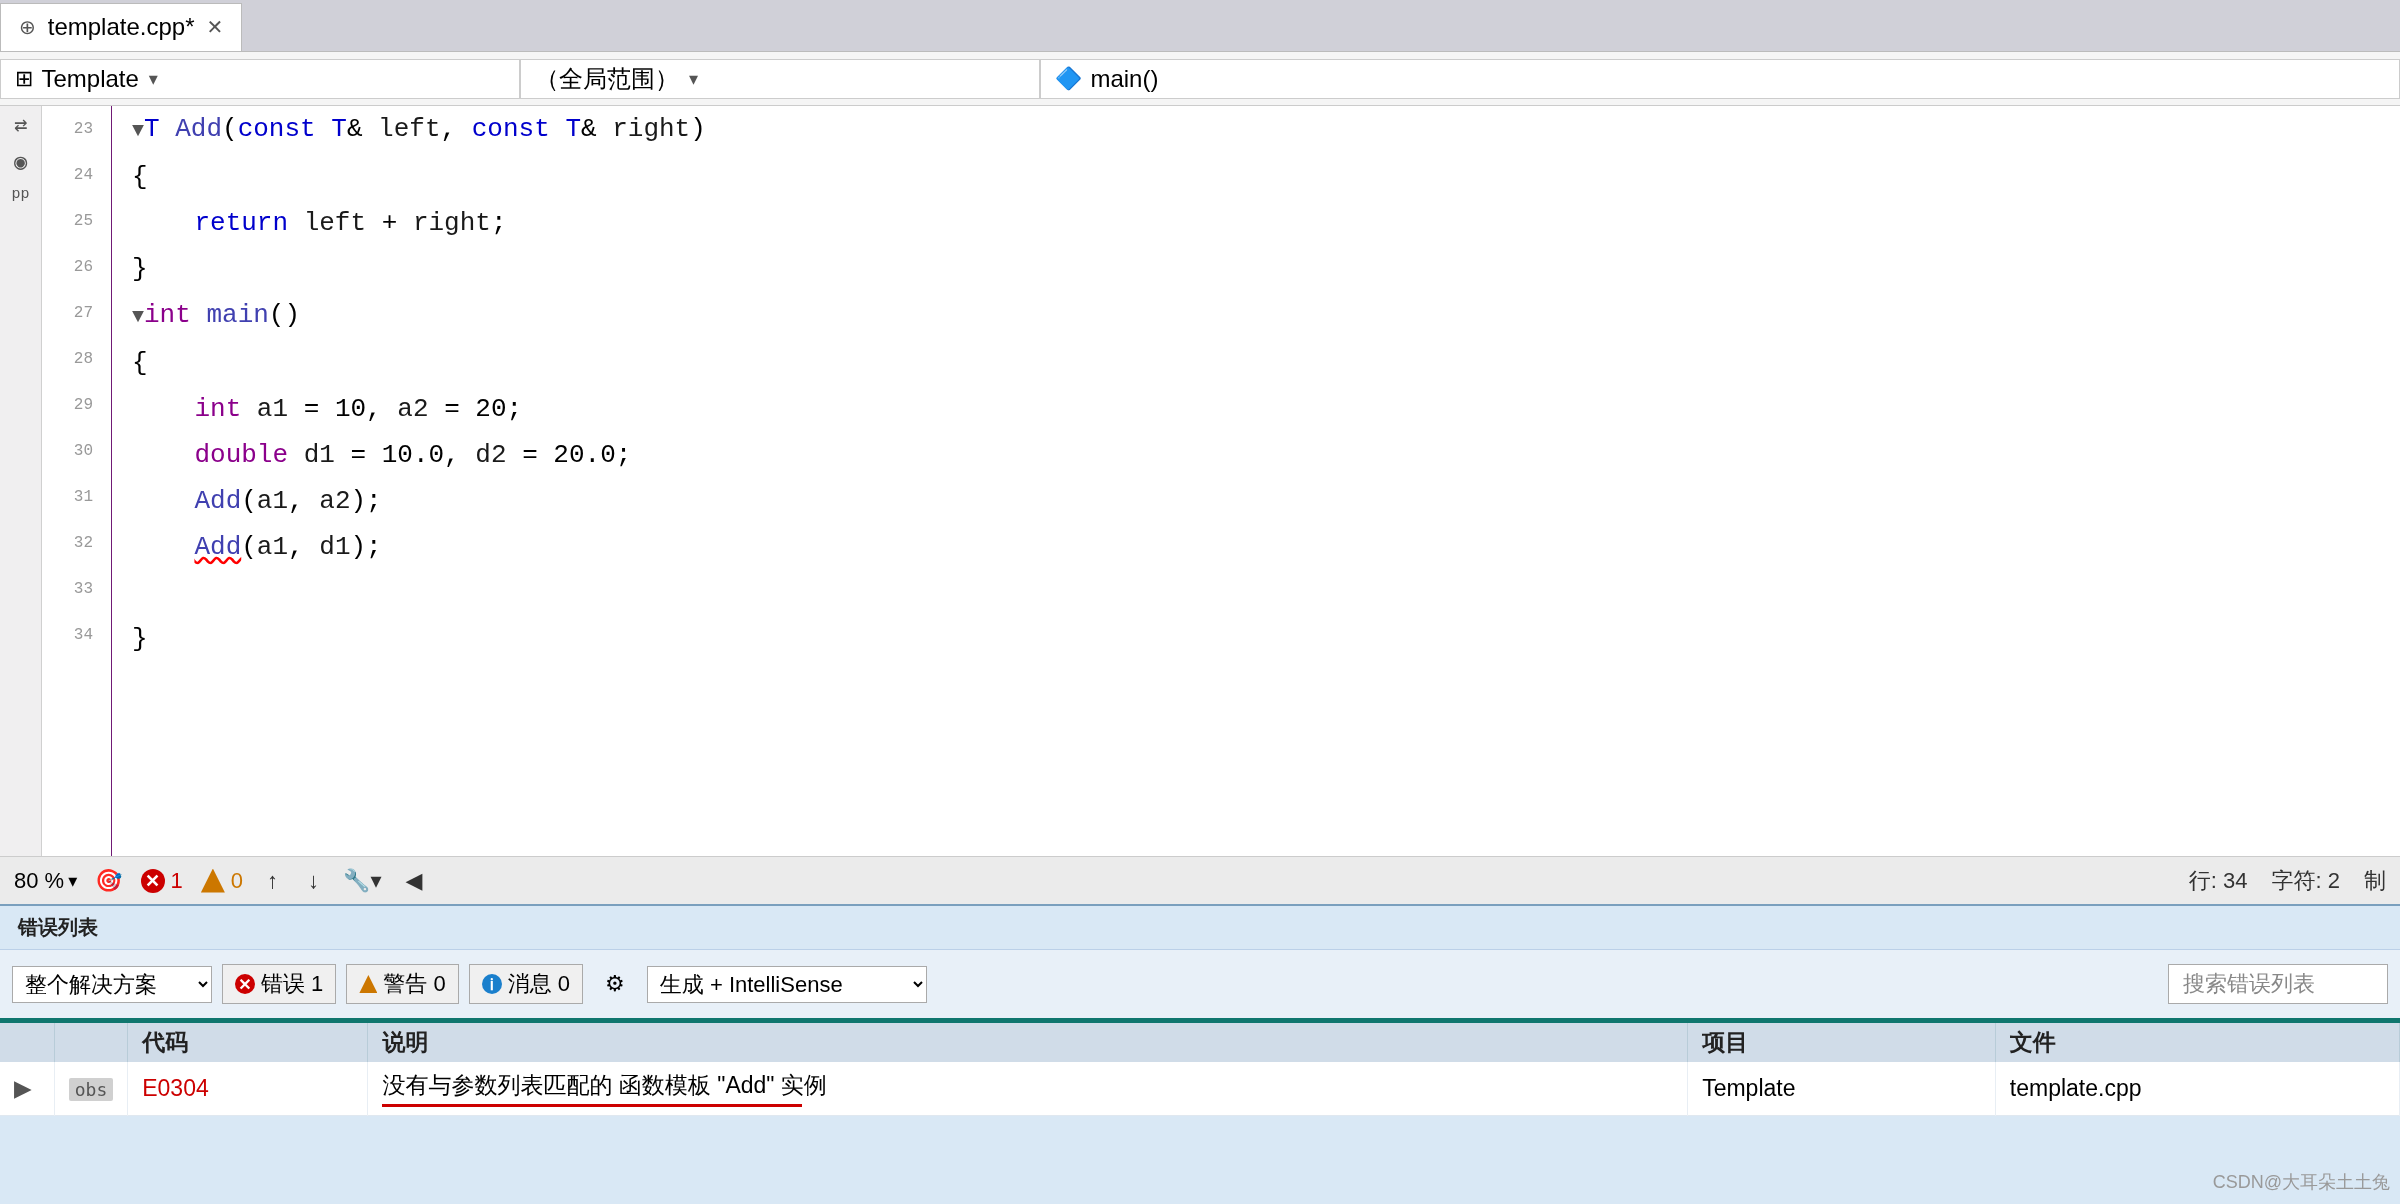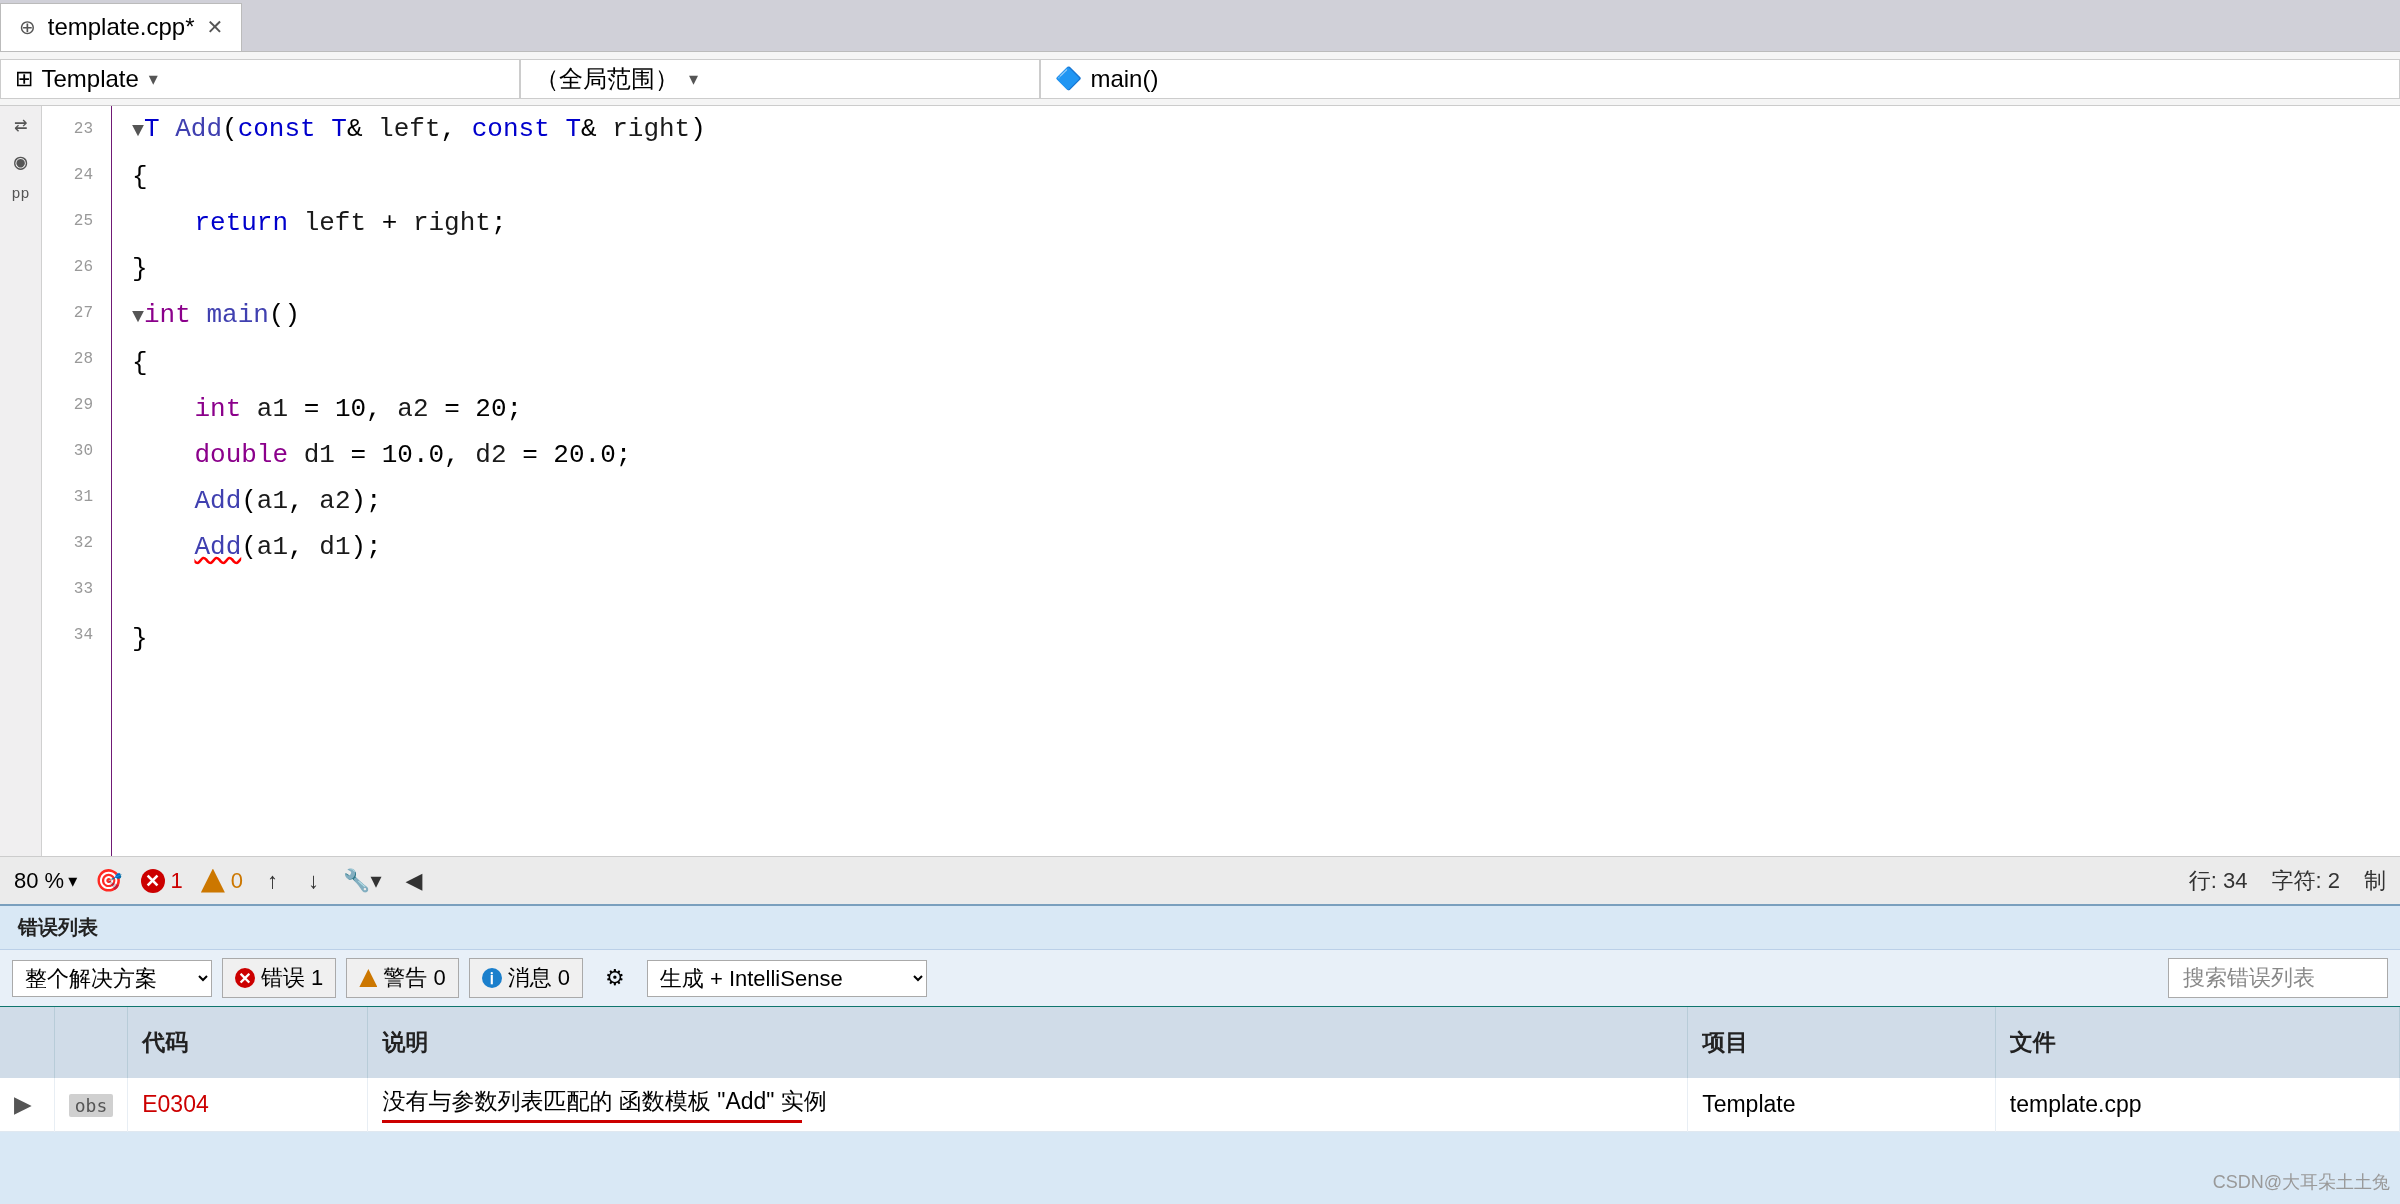--- a/index.html
+++ b/index.html
@@ -170,23 +170,23 @@
       font-size: 20px;
       font-family: 'Segoe UI', sans-serif;
       font-weight: 600;
       color: #222;
       border-bottom: 1px solid #bbd0e8;
     }
     .error-panel-toolbar {
       display: flex;
       align-items: center;
       background: #e8f0f8;
-      padding: 8px 12px;
+      padding: 14px 12px;
       gap: 10px;
-      border-bottom: 1px solid #0f766e;
+      border-bottom: 5px solid #0f766e;
       font-size: 23px;
       font-family: 'Segoe UI', sans-serif;
     }
     .ep-select {
       font-size: 22px;
       padding: 4px 8px;
       border: 1px solid #aaa;
       background: #fff;
       min-width: 200px;
     }
@@ -204,21 +204,21 @@
       overflow: auto;
     }
     .error-table table {
       width: 100%;
       border-collapse: collapse;
       font-family: 'Segoe UI', sans-serif;
       font-size: 23px;
     }
     .error-table thead th {
       background: #d0dce8;
-      padding: 20px 14px;
+      padding: 4px 14px;
       text-align: left;
       border-right: 1px solid #b8ccd8;
       font-weight: 600;
       color: #222;
       position: sticky; top: 0;
     }
     .error-table tbody tr {
       background: #fff;
       border-bottom: 1px solid #e0e8f0;
     }

